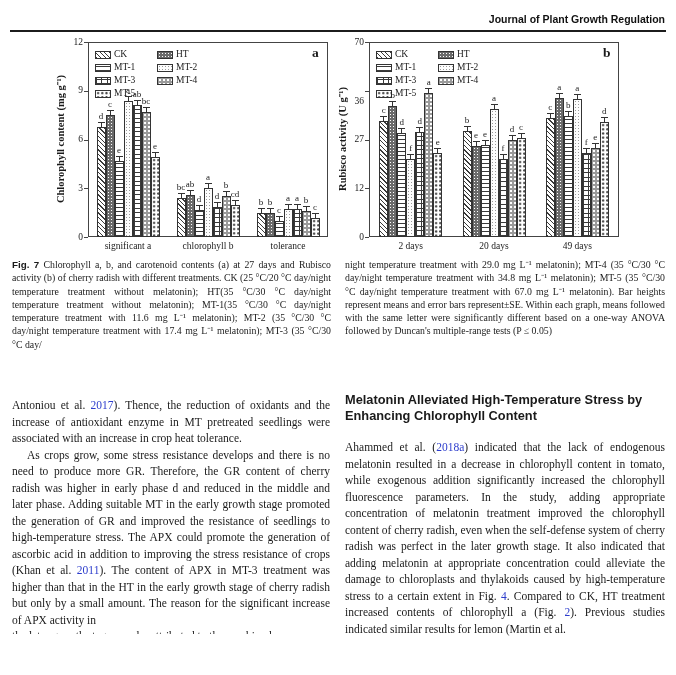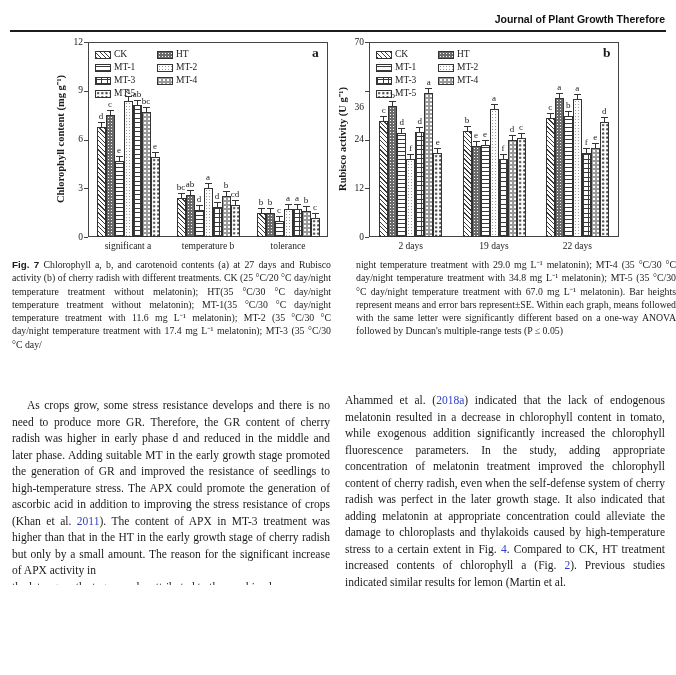--- a/index.html
+++ b/index.html
@@ -34,37 +34,37 @@
   .pat2{background:repeating-linear-gradient(0deg,#3a3a3a 0 1px,#fff 1px 4px);}
   .pat3{background-color:#fdfdfd;background-image:radial-gradient(circle,#9a9a9a 0.6px,transparent 0.75px);background-size:3px 3px;}
   .pat4{background-color:#fff;background-image:
         repeating-linear-gradient(0deg,#3a3a3a 0 1px,transparent 1px 4.5px),
         repeating-linear-gradient(90deg,#3a3a3a 0 1px,transparent 1px 5.5px);}
   .pat5{background-color:#9a9a9a;background-image:radial-gradient(circle,#fff 0.8px,transparent 0.95px);background-size:4px 4px;}
   .pat6{background-color:#fff;background-image:radial-gradient(circle,#4a4a4a 1.1px,transparent 1.25px);background-size:4.2px 4.2px;}
   
   .caption{font-size:9.8px;line-height:13.3px;text-align:justify;color:#1a1a1a;}
   #caption-left{top:258px;left:12px;width:319px;}
-  #caption-right{top:258px;left:345px;width:320px;margin-left:11px;}
+  #caption-right{top:258px;left:345px;width:320px;}
   .fig-label{font-family:"Liberation Sans",sans-serif;font-weight:bold;}
   
   .bodycol{font-size:11.5px;line-height:16.5px;text-align:justify;}
   #body-left{top:397px;left:12px;width:318px;height:278px;overflow:hidden;}
   #body-right{top:392px;left:345px;width:320px;height:283px;overflow:hidden;}
   .para{margin:0;}
   .para.indent{text-indent:15px;}
   #section-heading{font-family:"Liberation Sans",sans-serif;font-weight:bold;
     font-size:12.8px;line-height:16px;margin:0 0 15px 0;text-align:left;}
   .link{color:#2c3ccc;}
   #clipped-line{height:6px;overflow:hidden;}
 </style>
 </head>
 <body>
 
-<div class="abs" id="journal-name">Journal of Plant Growth Therefore</div>
+<div class="abs" id="journal-name">Journal of Plant Growth Regulation</div>
 <div class="abs" id="header-rule"></div>
 
 <div class="abs chart" id="chart-a">
     <div class="plot" style="left: 78px; top: 6px; width: 240px; height: 195px;"></div>
     <div class="ylab" style="left: -40px; top: 95.5px; width: 180px;">Chlorophyll content (mg g⁻¹)</div>
     <div class="ytick-label" style="left: 53px; top: 195.5px;">0</div>
     <div class="ytick-mark" style="left: 74px; top: 201px;"></div>
     <div class="ytick-label" style="left: 53px; top: 146.75px;">3</div>
     <div class="ytick-mark" style="left: 74px; top: 152.25px;"></div>
     <div class="ytick-label" style="left: 53px; top: 98px;">6</div>
@@ -126,21 +126,21 @@
     <div class="errstem" style="left: 126.5px; top: 64.375px; height: 5px;"></div>
     <div class="sig" style="left: 120px; top: 53.375px;">ab</div>
     <div class="bar pat5" style="left: 131.5px; top: 75.875px; width: 9px; height: 125.125px;"></div>
     <div class="errcap" style="left: 132.5px; top: 70.875px; width: 7px;"></div>
     <div class="errstem" style="left: 135.5px; top: 70.875px; height: 5px;"></div>
     <div class="sig" style="left: 129px; top: 59.875px;">bc</div>
     <div class="bar pat6" style="left: 140.5px; top: 121.375px; width: 9px; height: 79.625px;"></div>
     <div class="errcap" style="left: 141.5px; top: 116.375px; width: 7px;"></div>
     <div class="errstem" style="left: 144.5px; top: 116.375px; height: 5px;"></div>
     <div class="sig" style="left: 138px; top: 105.375px;">e</div>
-    <div class="xtick-label" style="left: 153px; width: 90px; top: 205px;">temperature b</div>
+    <div class="xtick-label" style="left: 153px; width: 90px; top: 205px;">chlorophyll b</div>
     <div class="bar pat0" style="left: 166.5px; top: 162px; width: 9px; height: 39px;"></div>
     <div class="errcap" style="left: 167.5px; top: 157px; width: 7px;"></div>
     <div class="errstem" style="left: 170.5px; top: 157px; height: 5px;"></div>
     <div class="sig" style="left: 164px; top: 146px;">bc</div>
     <div class="bar pat1" style="left: 175.5px; top: 158.75px; width: 9px; height: 42.25px;"></div>
     <div class="errcap" style="left: 176.5px; top: 153.75px; width: 7px;"></div>
     <div class="errstem" style="left: 179.5px; top: 153.75px; height: 5px;"></div>
     <div class="sig" style="left: 173px; top: 142.75px;">ab</div>
     <div class="bar pat2" style="left: 184.5px; top: 174.188px; width: 9px; height: 26.8125px;"></div>
     <div class="errcap" style="left: 185.5px; top: 169.188px; width: 7px;"></div>
@@ -192,23 +192,23 @@
     <div class="errstem" style="left: 304.5px; top: 177.312px; height: 5px;"></div>
     <div class="sig" style="left: 298px; top: 166.312px;">c</div>
   </div>
 <div class="abs chart" id="chart-b">
     <div class="plot" style="left: 24px; top: 6px; width: 250px; height: 195px;"></div>
     <div class="ylab" style="left: -93px; top: 95.5px; width: 180px;">Rubisco activity (U g⁻¹)</div>
     <div class="ytick-label" style="left: -1px; top: 195.5px;">0</div>
     <div class="ytick-mark" style="left: 20px; top: 201px;"></div>
     <div class="ytick-label" style="left: -1px; top: 146.75px;">12</div>
     <div class="ytick-mark" style="left: 20px; top: 152.25px;"></div>
-    <div class="ytick-label" style="left: -1px; top: 98px;">24</div>
+    <div class="ytick-label" style="left: -1px; top: 98px;">27</div>
     <div class="ytick-mark" style="left: 20px; top: 103.5px;"></div>
-    <div class="ytick-label" style="left: -1px; top: 66px;">36</div>
+    <div class="ytick-label" style="left: -1px; top: 60px;">36</div>
     <div class="ytick-mark" style="left: 20px; top: 54.75px;"></div>
     <div class="ytick-label" style="left: -1px; top: 0.5px;">70</div>
     <div class="ytick-mark" style="left: 20px; top: 6px;"></div>
     <div class="panel-label" style="left: 258px; top: 9px;">b</div>
     <div class="legend" style="left: 31px; top: 10px;">
       <div class="legend-entry">
         <span class="legend-swatch pat0"></span>
         <span class="legend-text">CK</span>
       </div>
       <div class="legend-entry">
@@ -258,21 +258,21 @@
     <div class="errstem" style="left: 74.1667px; top: 91.1875px; height: 5px;"></div>
     <div class="sig" style="left: 67.6667px; top: 80.1875px;">d</div>
     <div class="bar pat5" style="left: 79.1667px; top: 57.1875px; width: 9px; height: 143.812px;"></div>
     <div class="errcap" style="left: 80.1667px; top: 52.1875px; width: 7px;"></div>
     <div class="errstem" style="left: 83.1667px; top: 52.1875px; height: 5px;"></div>
     <div class="sig" style="left: 76.6667px; top: 41.1875px;">a</div>
     <div class="bar pat6" style="left: 88.1667px; top: 116.5px; width: 9px; height: 84.5px;"></div>
     <div class="errcap" style="left: 89.1667px; top: 111.5px; width: 7px;"></div>
     <div class="errstem" style="left: 92.1667px; top: 111.5px; height: 5px;"></div>
     <div class="sig" style="left: 85.6667px; top: 100.5px;">e</div>
-    <div class="xtick-label" style="left: 104px; width: 90px; top: 205px;">19 days</div>
+    <div class="xtick-label" style="left: 104px; width: 90px; top: 205px;">20 days</div>
     <div class="bar pat0" style="left: 117.5px; top: 94.5625px; width: 9px; height: 106.437px;"></div>
     <div class="errcap" style="left: 118.5px; top: 89.5625px; width: 7px;"></div>
     <div class="errstem" style="left: 121.5px; top: 89.5625px; height: 5px;"></div>
     <div class="sig" style="left: 115px; top: 78.5625px;">b</div>
     <div class="bar pat1" style="left: 126.5px; top: 109.594px; width: 9px; height: 91.4062px;"></div>
     <div class="errcap" style="left: 127.5px; top: 104.594px; width: 7px;"></div>
     <div class="errstem" style="left: 130.5px; top: 104.594px; height: 5px;"></div>
     <div class="sig" style="left: 124px; top: 93.5938px;">e</div>
     <div class="bar pat2" style="left: 135.5px; top: 108.781px; width: 9px; height: 92.2188px;"></div>
     <div class="errcap" style="left: 136.5px; top: 103.781px; width: 7px;"></div>
@@ -287,21 +287,21 @@
     <div class="errstem" style="left: 157.5px; top: 118px; height: 5px;"></div>
     <div class="sig" style="left: 151px; top: 107px;">f</div>
     <div class="bar pat5" style="left: 162.5px; top: 104.312px; width: 9px; height: 96.6875px;"></div>
     <div class="errcap" style="left: 163.5px; top: 99.3125px; width: 7px;"></div>
     <div class="errstem" style="left: 166.5px; top: 99.3125px; height: 5px;"></div>
     <div class="sig" style="left: 160px; top: 88.3125px;">d</div>
     <div class="bar pat6" style="left: 171.5px; top: 101.875px; width: 9px; height: 99.125px;"></div>
     <div class="errcap" style="left: 172.5px; top: 96.875px; width: 7px;"></div>
     <div class="errstem" style="left: 175.5px; top: 96.875px; height: 5px;"></div>
     <div class="sig" style="left: 169px; top: 85.875px;">c</div>
-    <div class="xtick-label" style="left: 187.333px; width: 90px; top: 205px;">22 days</div>
+    <div class="xtick-label" style="left: 187.333px; width: 90px; top: 205px;">49 days</div>
     <div class="bar pat0" style="left: 200.833px; top: 81.9687px; width: 9px; height: 119.031px;"></div>
     <div class="errcap" style="left: 201.833px; top: 76.9687px; width: 7px;"></div>
     <div class="errstem" style="left: 204.833px; top: 76.9687px; height: 5px;"></div>
     <div class="sig" style="left: 198.333px; top: 65.9687px;">c</div>
     <div class="bar pat1" style="left: 209.833px; top: 62.0625px; width: 9px; height: 138.938px;"></div>
     <div class="errcap" style="left: 210.833px; top: 57.0625px; width: 7px;"></div>
     <div class="errstem" style="left: 213.833px; top: 57.0625px; height: 5px;"></div>
     <div class="sig" style="left: 207.333px; top: 46.0625px;">a</div>
     <div class="bar pat2" style="left: 218.833px; top: 79.5312px; width: 9px; height: 121.469px;"></div>
     <div class="errcap" style="left: 219.833px; top: 74.5312px; width: 7px;"></div>
@@ -328,19 +328,21 @@
 <div class="abs caption" id="caption-left">
   <span class="fig-label">Fig. 7</span>
   <span> </span>
   <span>Chlorophyll a, b, and carotenoid contents (a) at 27 days and Rubisco activity (b) of cherry radish with different treatments. CK (25 °C/20 °C day/night temperature treatment without melatonin); HT(35 °C/30 °C day/night temperature treatment without melatonin); MT-1(35 °C/30 °C day/night temperature treatment with 11.6 mg L⁻¹ melatonin); MT-2 (35 °C/30 °C day/night temperature treatment with 17.4 mg L⁻¹ melatonin); MT-3 (35 °C/30 °C day/</span>
 </div>
 <div class="abs caption" id="caption-right">
   <span>night temperature treatment with 29.0 mg L⁻¹ melatonin); MT-4 (35 °C/30 °C day/night temperature treatment with 34.8 mg L⁻¹ melatonin); MT-5 (35 °C/30 °C day/night temperature treatment with 67.0 mg L⁻¹ melatonin). Bar heights represent means and error bars represent±SE. Within each graph, means followed with the same letter were significantly different based on a one-way ANOVA followed by Duncan's multiple-range tests (P ≤ 0.05)</span>
 </div>
 
 <div class="abs bodycol" id="body-left">
+  <p class="para"><span>Antoniou et al. </span><span class="link">2017</span><span>). Thence, the reduction of oxidants and the increase of antioxidant enzyme in MT pretreated seedlings were associated with an increase in crop heat tolerance.</span></p>
   <p class="para indent"><span>As crops grow, some stress resistance develops and there is no need to produce more GR. Therefore, the GR content of cherry radish was higher in early phase d and reduced in the middle and later phase. Adding suitable MT in the early growth stage promoted the generation of GR and improved the resistance of seedlings to high-temperature stress. The APX could promote the generation of ascorbic acid in addition to improving the stress resistance of crops (Khan et al. </span><span class="link">2011</span><span>). The content of APX in MT-3 treatment was higher than that in the HT in the early growth stage of cherry radish but only by a small amount. The reason for the significant increase of APX activity in</span></p>
   <p class="para" id="clipped-line"><span>the later growth stage may be attributed to the combined</span></p>
 </div>
 
 <div class="abs bodycol" id="body-right">
+  <h2 id="section-heading">Melatonin Alleviated High-Temperature Stress by Enhancing Chlorophyll Content</h2>
   <p class="para"><span>Ahammed et al. (</span><span class="link">2018a</span><span>) indicated that the lack of endogenous melatonin resulted in a decrease in chlorophyll content in tomato, while exogenous addition significantly increased the chlorophyll fluorescence parameters. In the study, adding appropriate concentration of melatonin treatment improved the chlorophyll content of cherry radish, even when the self-defense system of cherry radish was perfect in the later growth stage. It also indicated that adding melatonin at appropriate concentration could alleviate the damage to chloroplasts and thylakoids caused by high-temperature stress to a certain extent in Fig. </span><span class="link">4</span><span>. Compared to CK, HT treatment increased contents of chlorophyll a (Fig. </span><span class="link">2</span><span>). Previous studies indicated similar results for lemon (Martin et al.</span></p>
 </div>
 
 </body></html>

